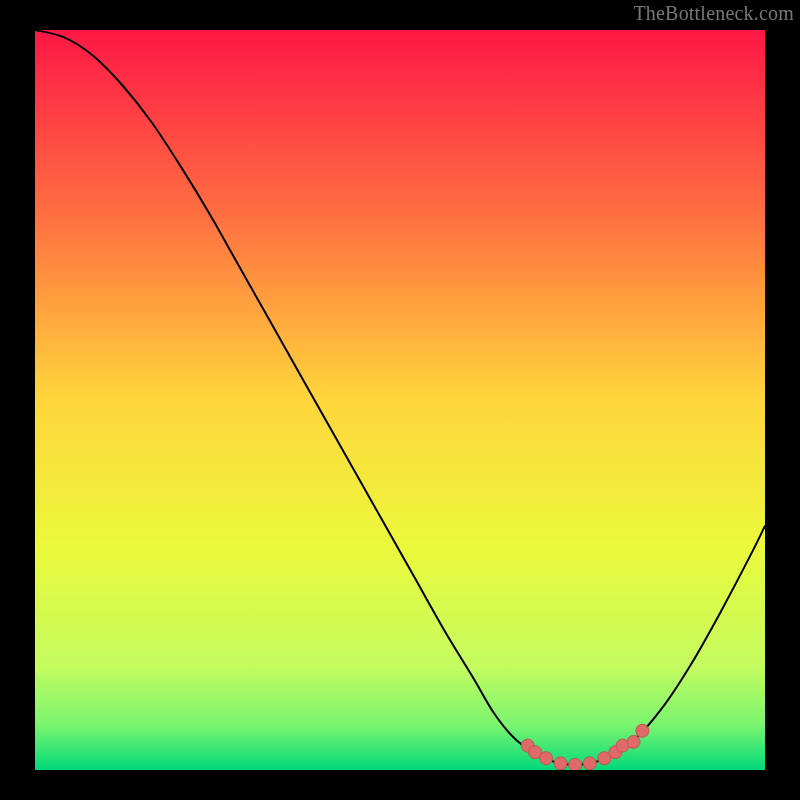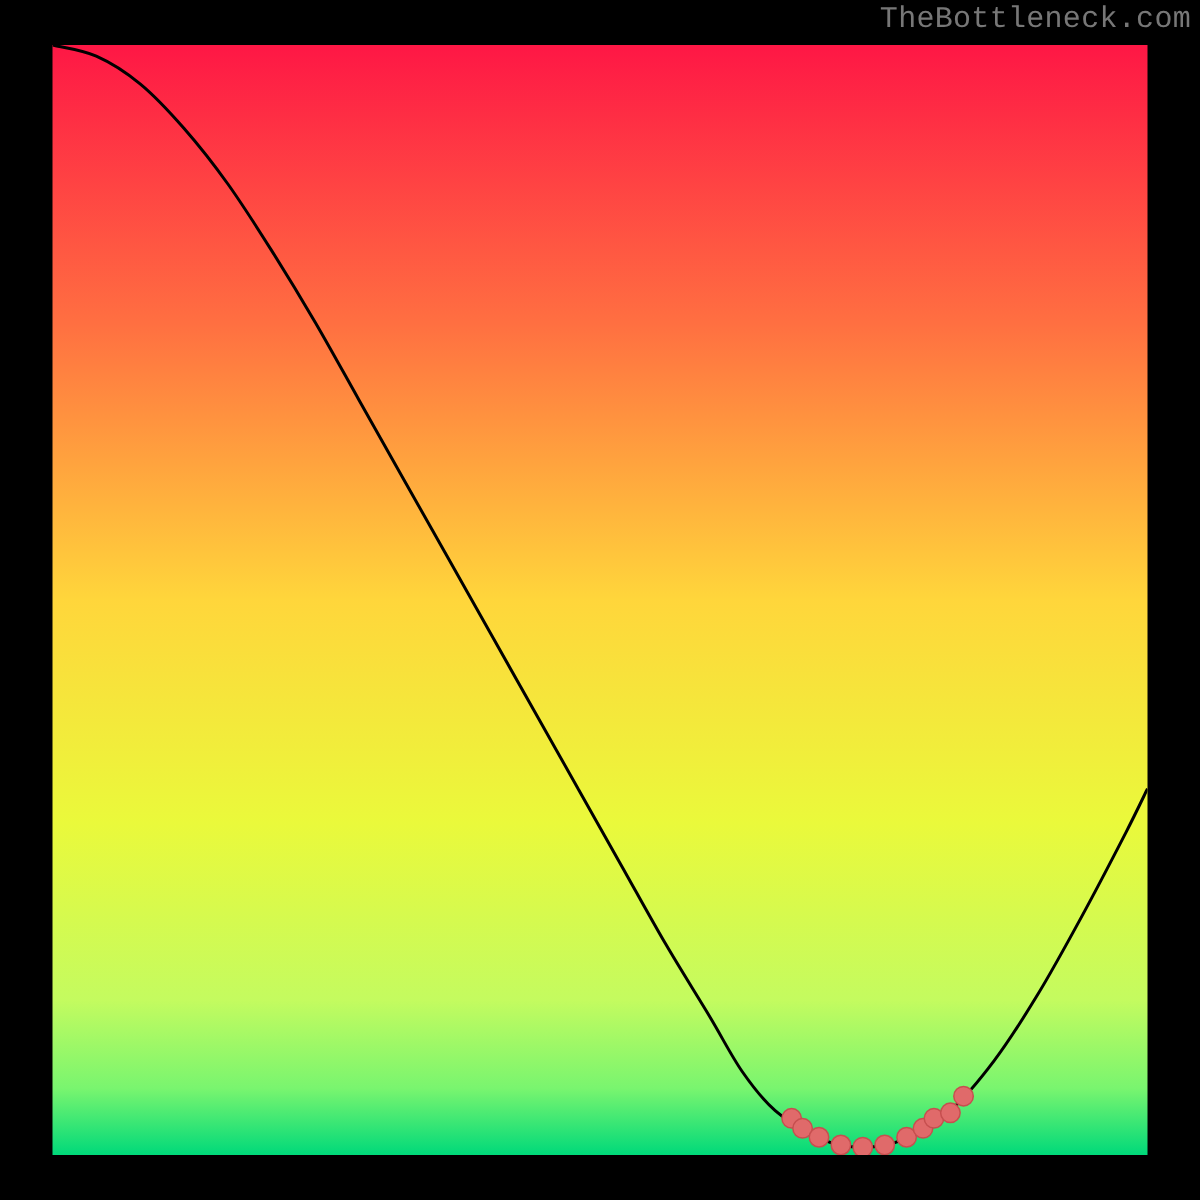--- a/index.html
+++ b/index.html
@@ -15,21 +15,21 @@
     position: relative;
     width: 800px;
     height: 800px;
     background: #000;
   }
   .watermark {
     position: absolute;
     top: 2px;
     right: 6px;
     color: #777;
-    font-family: Liberation Mono, monospace;
+    font-family: Liberation Serif, serif;
     font-size: 20px;
     letter-spacing: 0.2px;
     user-select: none;
     -webkit-user-select: none;
   }
   svg { display: block; }
 </style>
 </head>
 <body>
 

